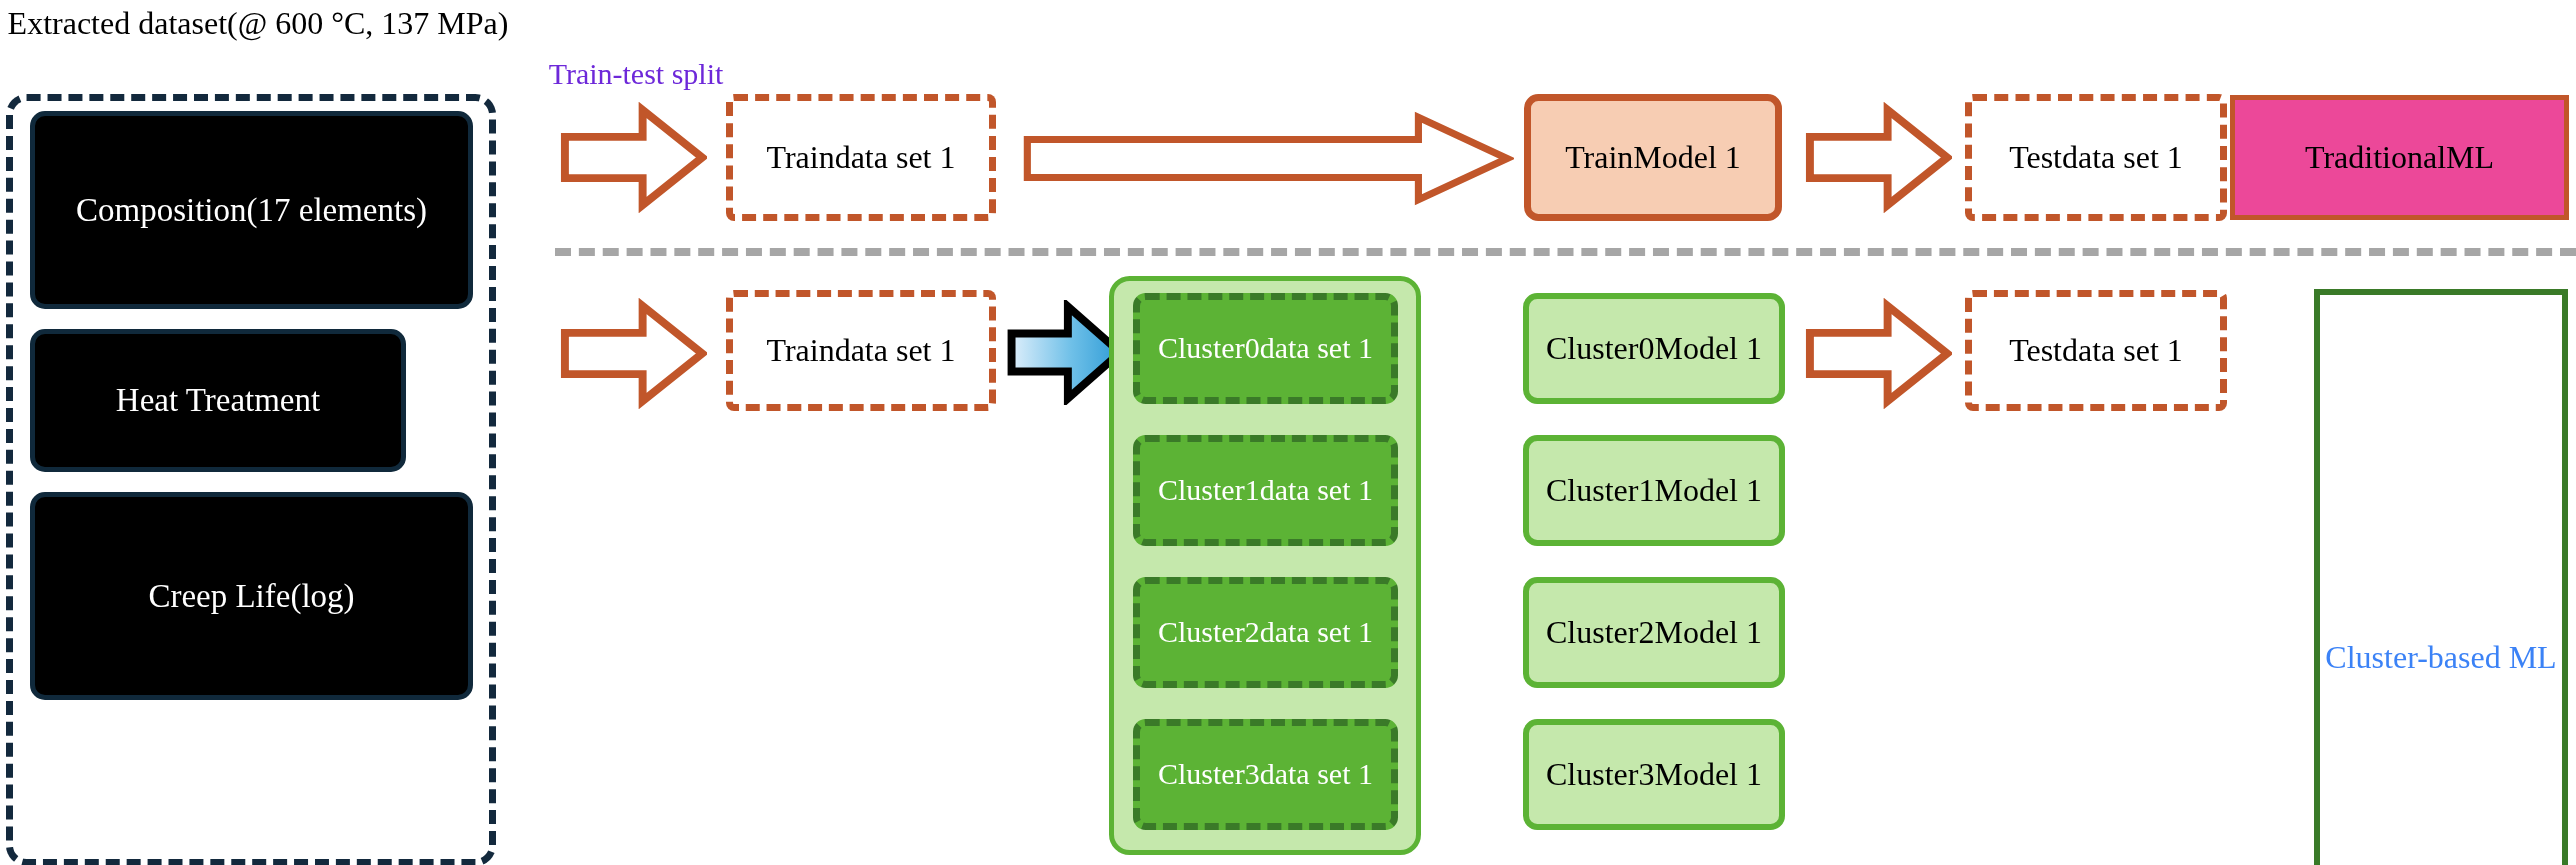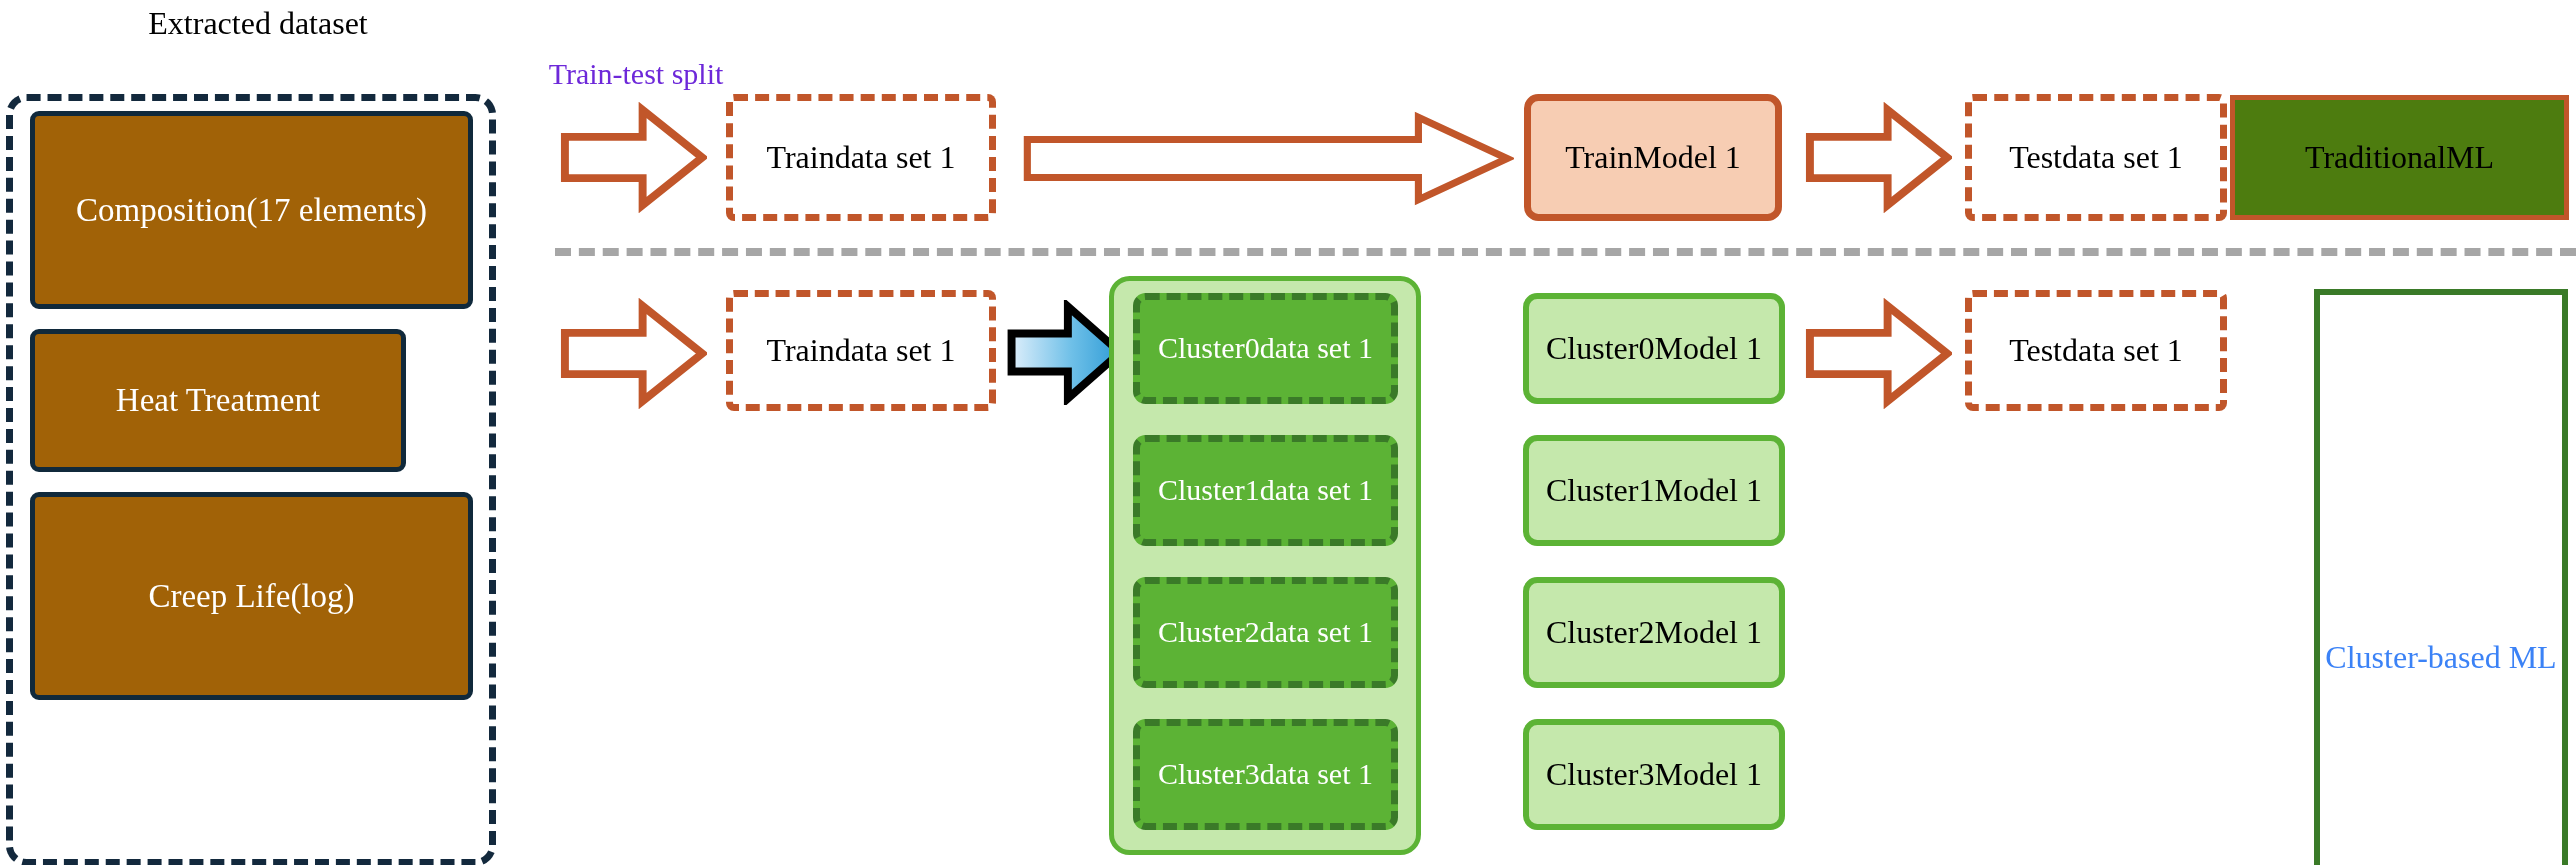--- a/index.html
+++ b/index.html
@@ -33,22 +33,22 @@
     left: 8px; top: 0px; width: 500px; height: 48px;
     font-size: 32px; color: #000;
   }
   #dataset-panel {
     left: 6.3px; top: 94px; width: 490px; height: 772px;
     border: 7.1px dashed #13293d;
     border-radius: 20.6px;
   }
   .feature-box {
     border: 5.6px solid #10293b;
-    border-radius: 9px;
-    background: #a16207;
+    border-radius: 15px;
+    background: #000000;
     color: #ffffff;
     font-size: 33px;
   }
   #feature-composition { left: 30px;  top: 111px; width: 443px; height: 198px; }
   #feature-heat        { left: 30px;  top: 329px; width: 376px; height: 143px; }
   #feature-creep       { left: 30px;  top: 492px; width: 443px; height: 208px; }
   #dataset-count {
     left: 30px; top: 781px; width: 443px; height: 48px;
     font-size: 32px; color: #000;
   }
@@ -80,21 +80,21 @@
     border: 7.1px solid #c1562a;
     border-radius: 14.3px;
     background: #f7cdb3;
     color: #000000;
     font-size: 32px;
   }
   
   #traditional-ml {
     left: 2230px; top: 95px; width: 339px; height: 125px;
     border: 5.6px solid #c1562a;
-    background: #4d7c0f;
+    background: #ec4899;
     color: #000000;
     font-size: 32px;
   }
   
   #cluster-based-ml {
     left: 2314px; top: 289px; width: 254px; height: 737px;
     border: 6.3px solid #3a7a28;
     background: #ffffff;
     color: #3b82f6;
     font-size: 32px;
@@ -146,20 +146,21 @@
   #arrow-eval-bot   { left: 1805px; top: 298px; width: 147px; height: 111px; }
   #arrow-cluster    { left: 1006px; top: 300px; width: 119px; height: 105px; }
 </style>
 </head>
 <body>
 
 <div id="stage">
 
   <div class="abs ctext" id="dataset-caption">
     <span class="ln">Extracted dataset</span>
+    <span class="ln">(@ 600 °C, 137 MPa)</span>
   </div>
 
   <div class="abs" id="dataset-panel"></div>
 
   <div class="abs ctext feature-box" id="feature-composition">
     <span class="ln">Composition</span>
     <span class="ln">(17 elements)</span>
   </div>
 
   <div class="abs ctext feature-box" id="feature-heat">

